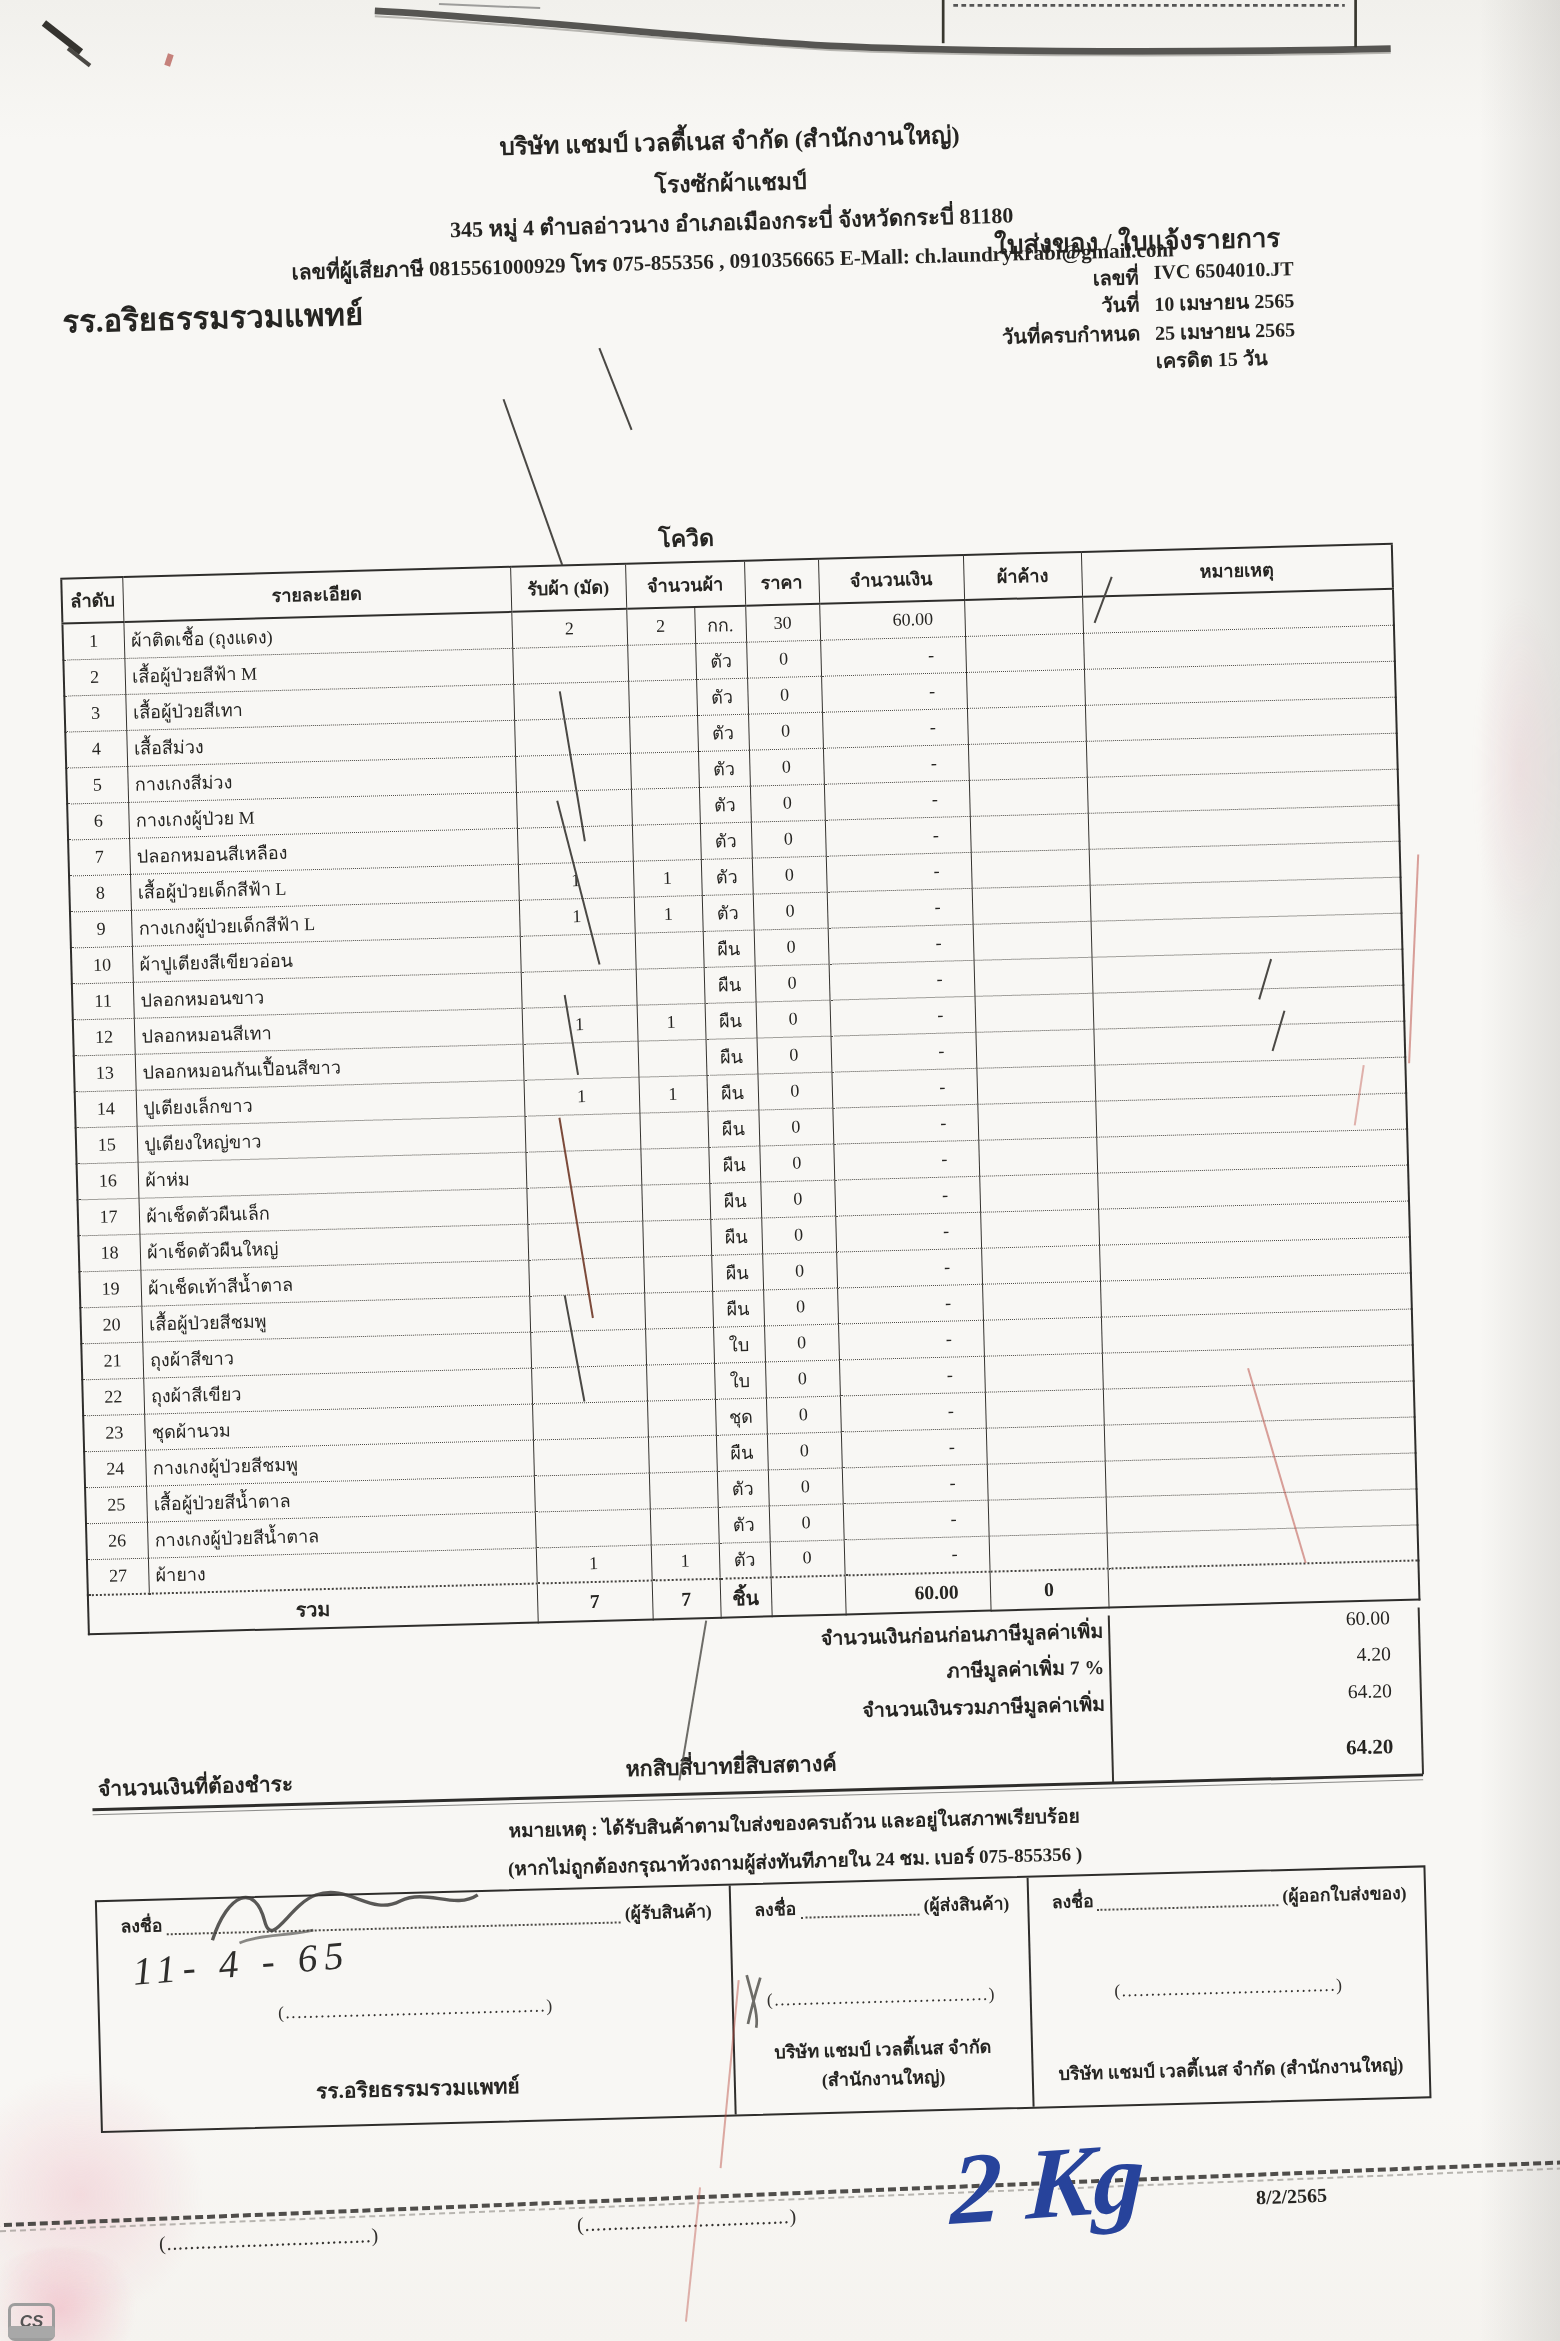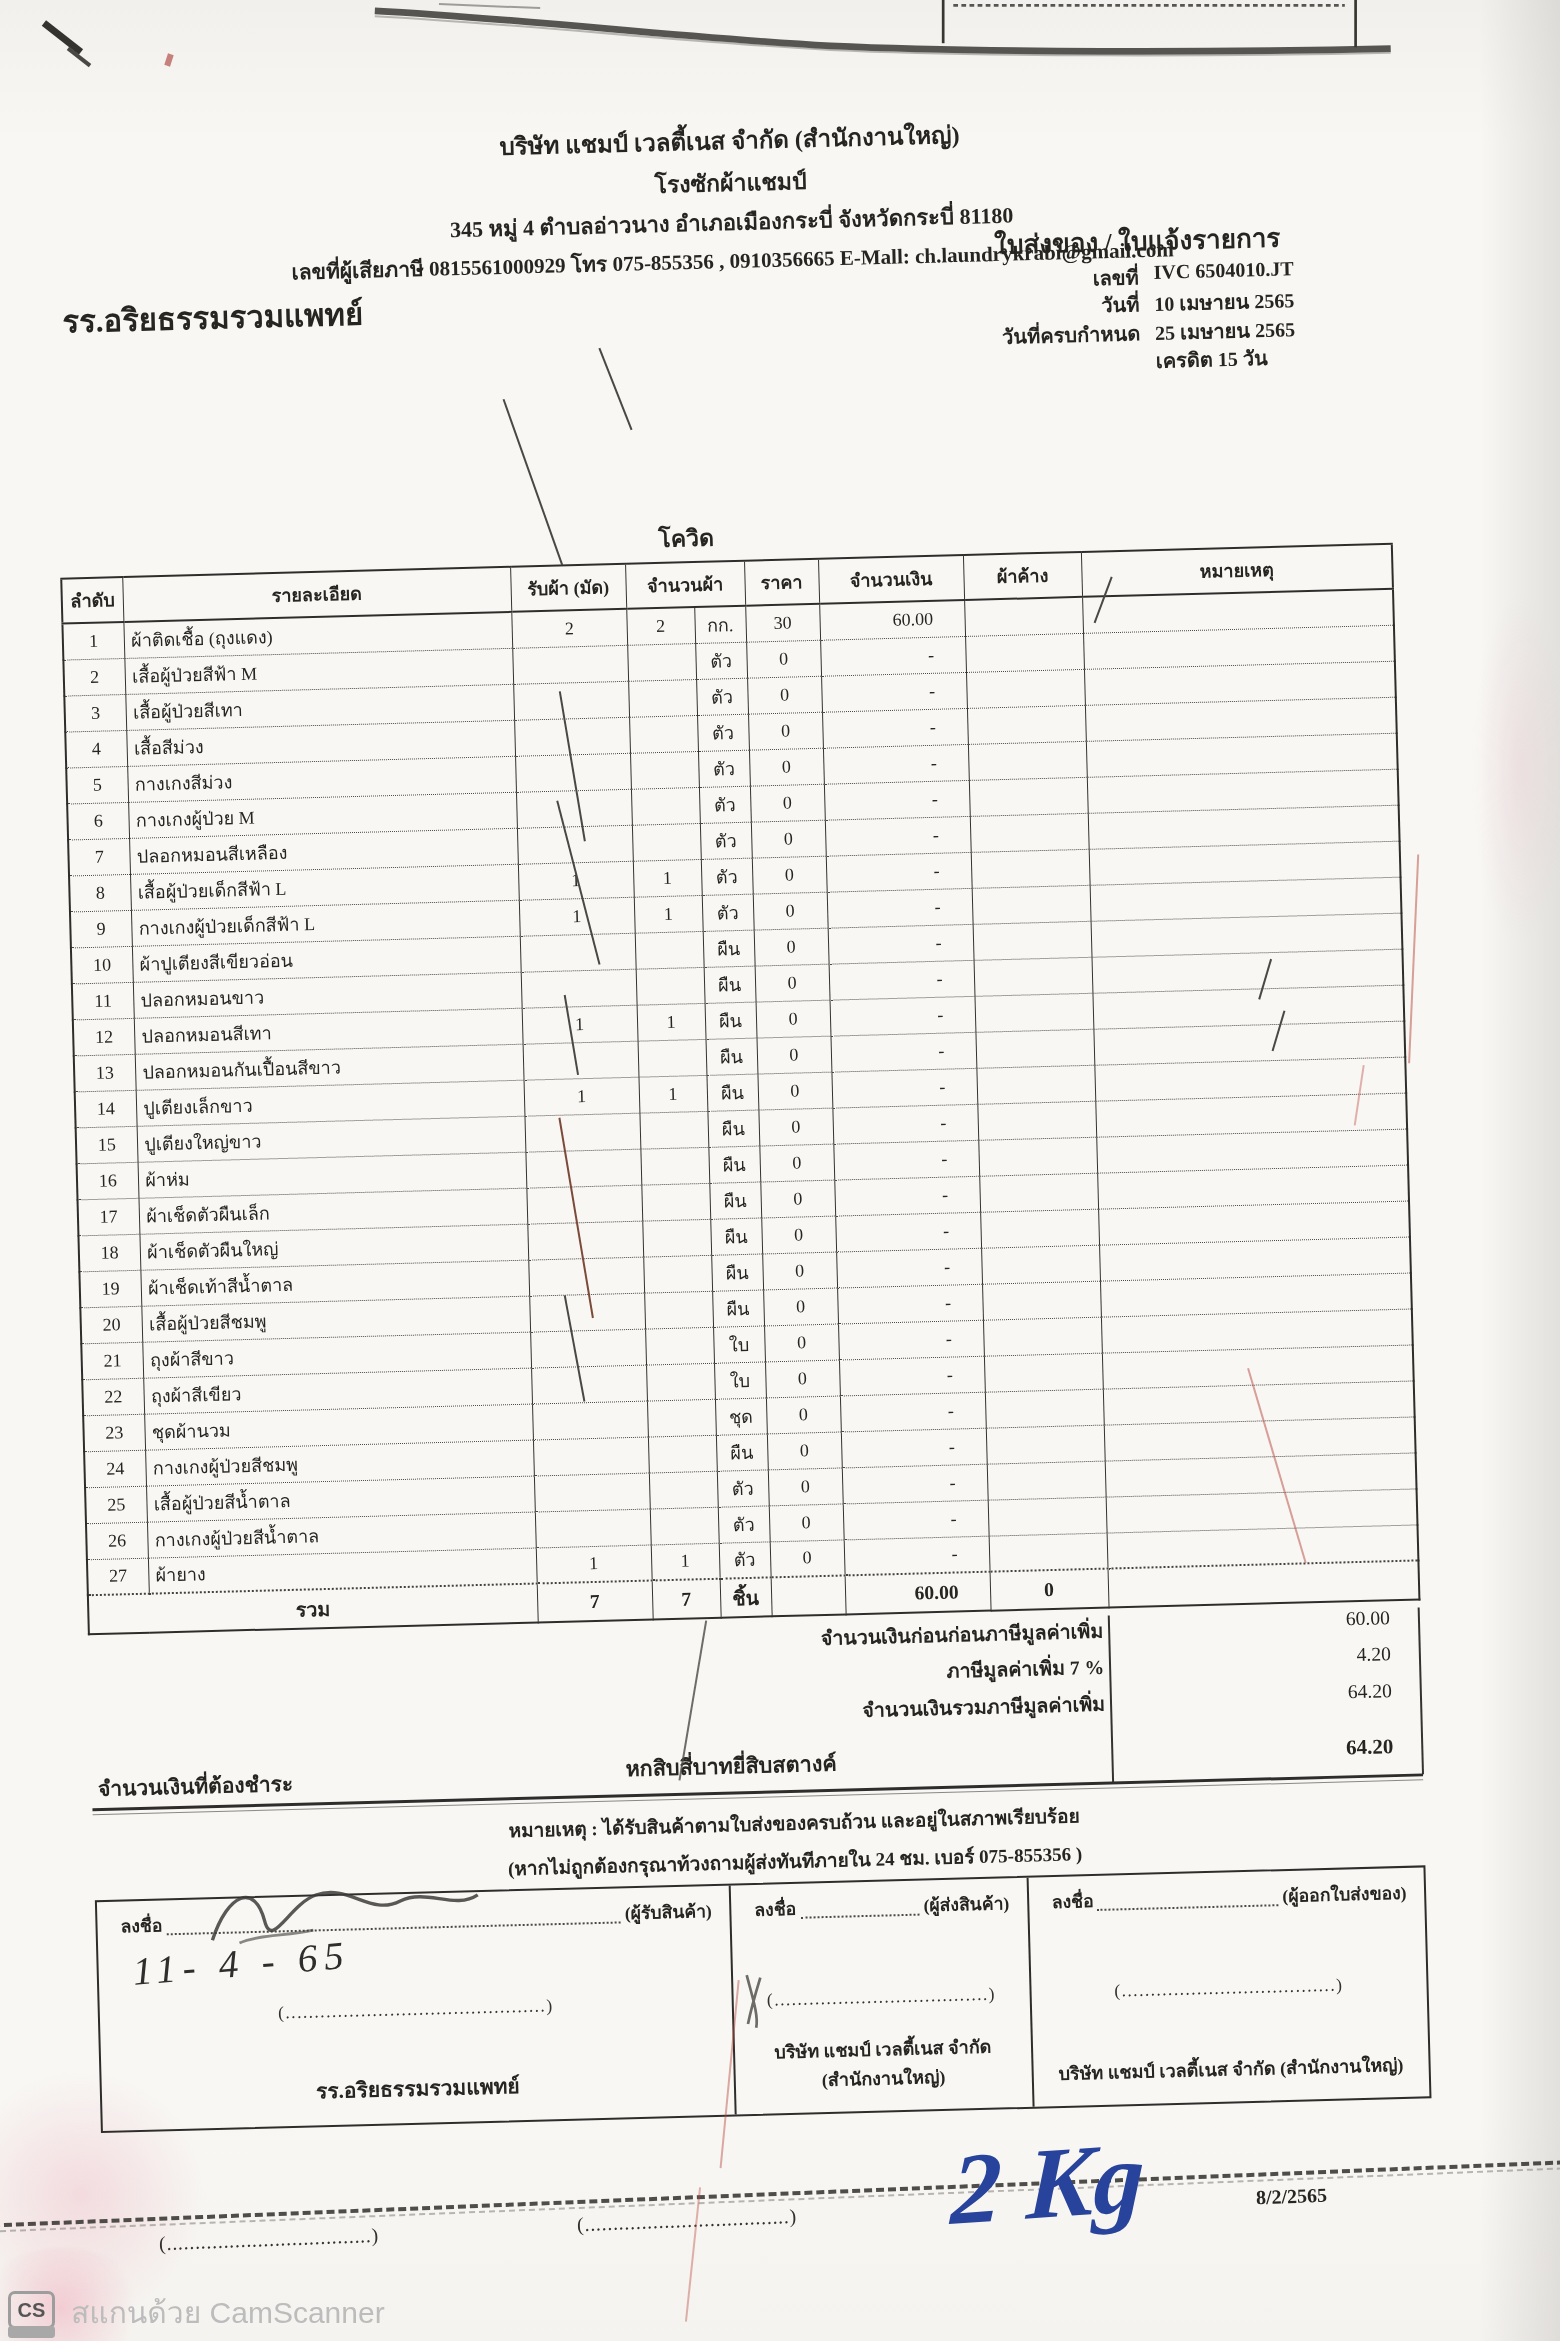--- a/index.html
+++ b/index.html
@@ -67,22 +67,22 @@
   .mark.brown{background:#7c4a3a;}
   
   #perf1{left:-20px;top:2224px;width:1634px;border-top:4.7px dashed #3d3b38;transform:rotate(-2.3deg);transform-origin:left top;opacity:.9;}
   #perf2{left:-20px;top:2231px;width:1634px;border-top:2px dashed #8d8a84;transform:rotate(-2.3deg);transform-origin:left top;opacity:.6;}
   .dotline{position:absolute;font-size:20px;color:#33312e;letter-spacing:0.7px;transform:rotate(-2.2deg);}
   #weight-note{left:951px;top:2125px;font-size:101px;color:#27439b;font-style:italic;transform:rotate(-4deg) skewX(-6deg);font-weight:bold;}
   #scan-date{left:1256px;top:2185px;font-size:20px;font-weight:bold;transform:rotate(-2deg);}
   
   #cs-footer{left:8px;top:2287px;display:flex;align-items:center;font-family:"Liberation Sans","DejaVu Sans",sans-serif;}
   #cs-logo{width:47px;height:51px;position:relative;margin-right:16px;}
-  #cs-logo .box{position:absolute;top:4px;left:0;width:41px;height:32px;border:3.4px solid #9d9d9d;border-radius:6.8px;
-    display:flex;align-items:center;justify-content:center;font-size:20px;font-weight:bold;color:#555;}
+  #cs-logo .box{position:absolute;top:16px;left:0;width:41px;height:32px;border:3.4px solid #9d9d9d;border-radius:6.8px;
+    display:flex;align-items:center;justify-content:center;font-size:17px;font-weight:bold;color:#555;font-style:italic;}
   #cs-logo .tab{position:absolute;bottom:0;left:0;width:47px;height:12px;background:#a8a8a8;border-radius:3.4px;}
   #cs-text{font-size:30px;color:#bcbcbc;}
   svg{display:block;}
 </style>
 </head>
 <body>
 
 <div id="canvas">
 
   <div id="edge-right" class="abs"></div>
@@ -548,17 +548,16 @@
   <div class="dotline" style="left:577px;top:2209px;">(....................................)</div>
   <div id="weight-note" class="abs">2 Kg</div>
   <div id="scan-date" class="abs">8/2/2565</div>
   <div class="mark red" style="left:692px;top:2187px;height:135px;opacity:.4;transform:rotate(6deg);"></div>
 
   <div id="cs-footer" class="abs">
     <div id="cs-logo">
       <div class="box">CS</div>
       <div class="tab"></div>
     </div>
-    <div id="cs-text">สแกนด้วย CamScanner</div>
   </div>
 
 </div>
 
 
 </body></html>

